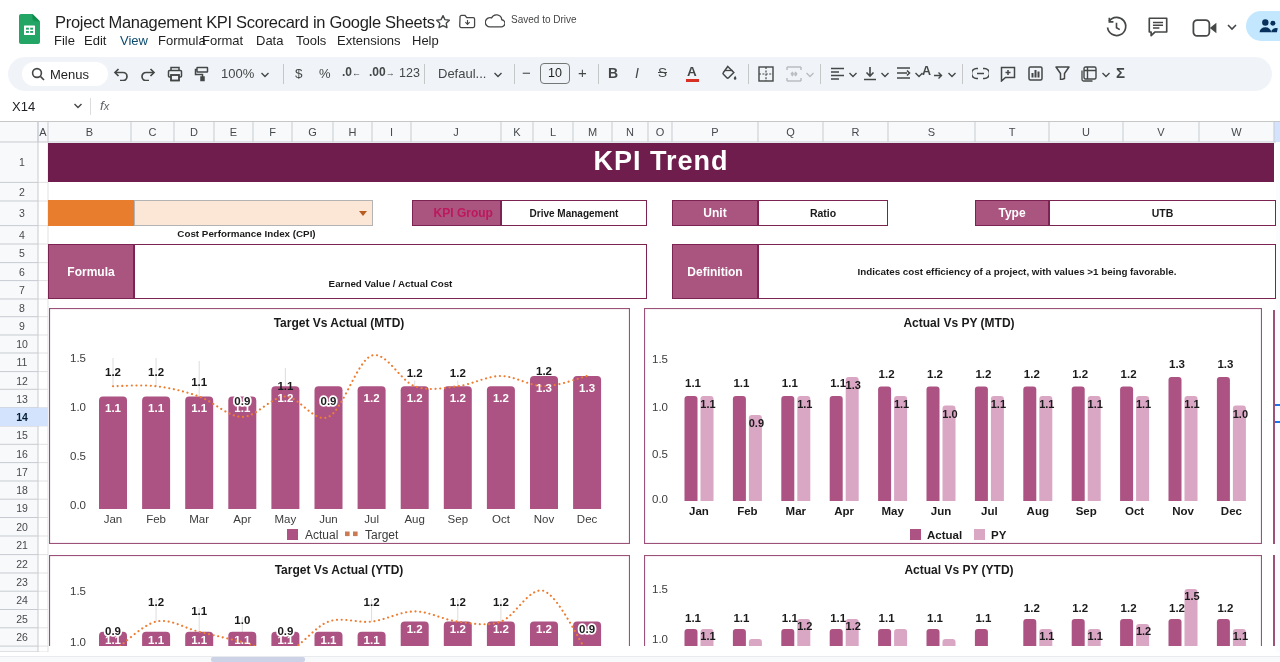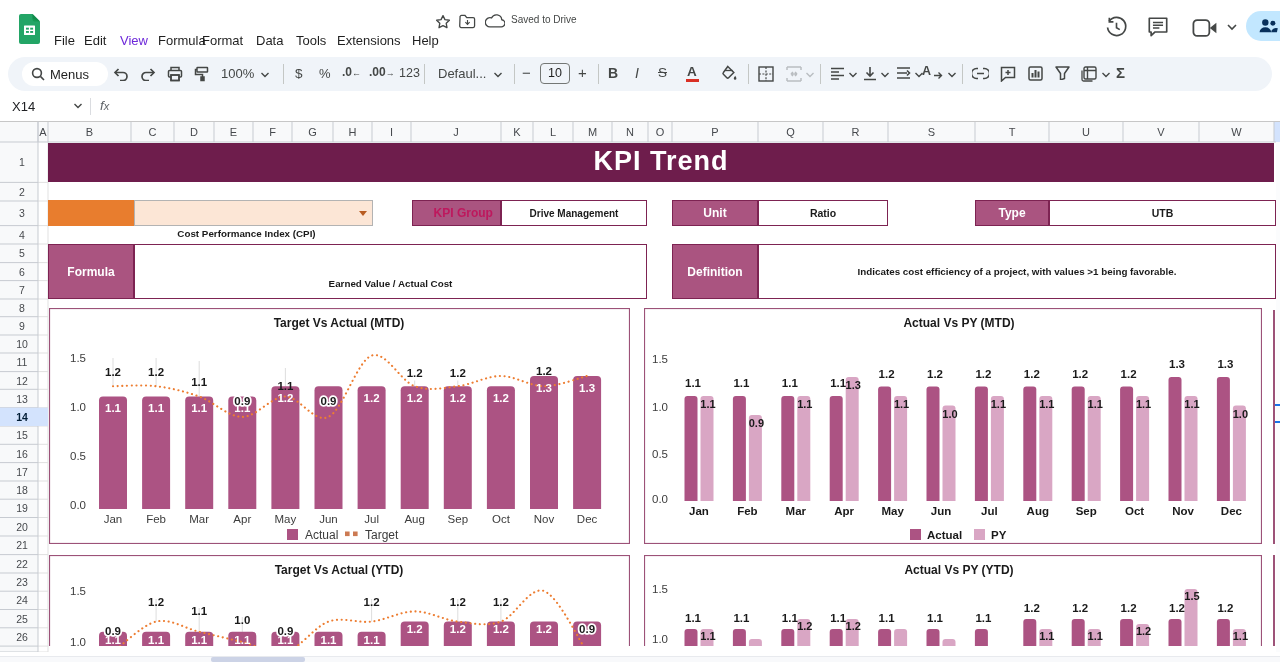--- a/index.html
+++ b/index.html
@@ -9,34 +9,35 @@
 <svg class="ab" style="left:19px;top:14px" width="21" height="30" viewBox="0 0 21 30">
 <path d="M2 0 h11.5 L21 7.5 v20.5 a2 2 0 0 1 -2 2 h-17 a2 2 0 0 1 -2 -2 v-26 a2 2 0 0 1 2 -2 z" fill="#23a566"></path>
 <path d="M13.5 0 L21 7.5 h-5.5 a2 2 0 0 1 -2 -2 z" fill="#149952"></path>
 <path d="M13.5 0 L21 7.5 l-7.5 -3 z" fill="#0d7140" opacity="0.35"></path>
 <rect x="5" y="11.5" width="11" height="9.5" fill="#fff" rx="0.5"></rect>
 <rect x="7" y="13.7" width="2.9" height="1.9" fill="#23a566"></rect>
 <rect x="11.2" y="13.7" width="2.9" height="1.9" fill="#23a566"></rect>
 <rect x="7" y="17" width="2.9" height="1.9" fill="#23a566"></rect>
 <rect x="11.2" y="17" width="2.9" height="1.9" fill="#23a566"></rect>
 </svg>
+<div class="ab" style="left:55px;top:13px;font-size:16.5px;letter-spacing:-0.3px;color:#1f1f1f">Project Management KPI Scorecard in Google Sheets</div>
 <svg class="ab" style="left:434px;top:13px" width="18" height="18" viewBox="0 0 24 24" fill="none" stroke="#444746" stroke-width="1.8">
       <path d="M12 3.5l2.6 5.3 5.9.9-4.2 4.1 1 5.8-5.3-2.8-5.3 2.8 1-5.8-4.2-4.1 5.9-.9z" stroke-linejoin="round"></path>
     </svg>
 <svg class="ab" style="left:459px;top:14px" width="17" height="15" viewBox="0 0 24 20" fill="none" stroke="#444746" stroke-width="1.8">
       <path d="M1.5 3.5 a2 2 0 0 1 2-2 h5 l2.5 3 h9 a2 2 0 0 1 2 2 v10 a2 2 0 0 1 -2 2 h-17 a2 2 0 0 1 -2-2 z"></path>
       <path d="M12 8 v6 M9 11 l3 3 3-3" stroke-width="1.6"></path>
     </svg>
 <svg class="ab" style="left:485px;top:14px" width="20" height="15" viewBox="0 0 26 18" fill="none" stroke="#444746" stroke-width="1.7">
       <path d="M7 16 a6 6 0 1 1 1.5-11.6 a7 7 0 0 1 13.3 2.3 a4.6 4.6 0 0 1 -1 9.2 z" stroke-linejoin="round"></path>
     </svg>
 <div class="ab" style="left:511px;top:14px;font-size:10px;color:#444746">Saved to Drive</div>
 <div class="ab" style="left:54px;top:33px;font-size:13px;color:#1f1f1f">File</div>
 <div class="ab" style="left:84px;top:33px;font-size:13px;color:#1f1f1f">Edit</div>
-<div class="ab" style="left:120px;top:33px;font-size:13px;color:#6d28d9">View</div>
+<div class="ab" style="left:120px;top:33px;font-size:13px;color:#0c4a6e">View</div>
 <div class="ab" style="left:158px;top:33px;font-size:13px;color:#1f1f1f">Formula</div>
 <div class="ab" style="left:202px;top:33px;font-size:13px;color:#1f1f1f">Format</div>
 <div class="ab" style="left:256px;top:33px;font-size:13px;color:#1f1f1f">Data</div>
 <div class="ab" style="left:296px;top:33px;font-size:13px;color:#1f1f1f">Tools</div>
 <div class="ab" style="left:337px;top:33px;font-size:13px;color:#1f1f1f">Extensions</div>
 <div class="ab" style="left:412px;top:33px;font-size:13px;color:#1f1f1f">Help</div>
 <svg class="ab" style="left:1105px;top:16px" width="23" height="23" viewBox="0 0 24 24" fill="none" stroke="#444746" stroke-width="1.8">
       <path d="M4.3 5.5 A 9.5 9.5 0 1 1 2.7 12"></path>
       <path d="M4.5 1.8 v4.3 h4.3" stroke-width="1.7"></path>
       <path d="M12 7 v5.2 l3.4 2" stroke-width="1.7"></path>

